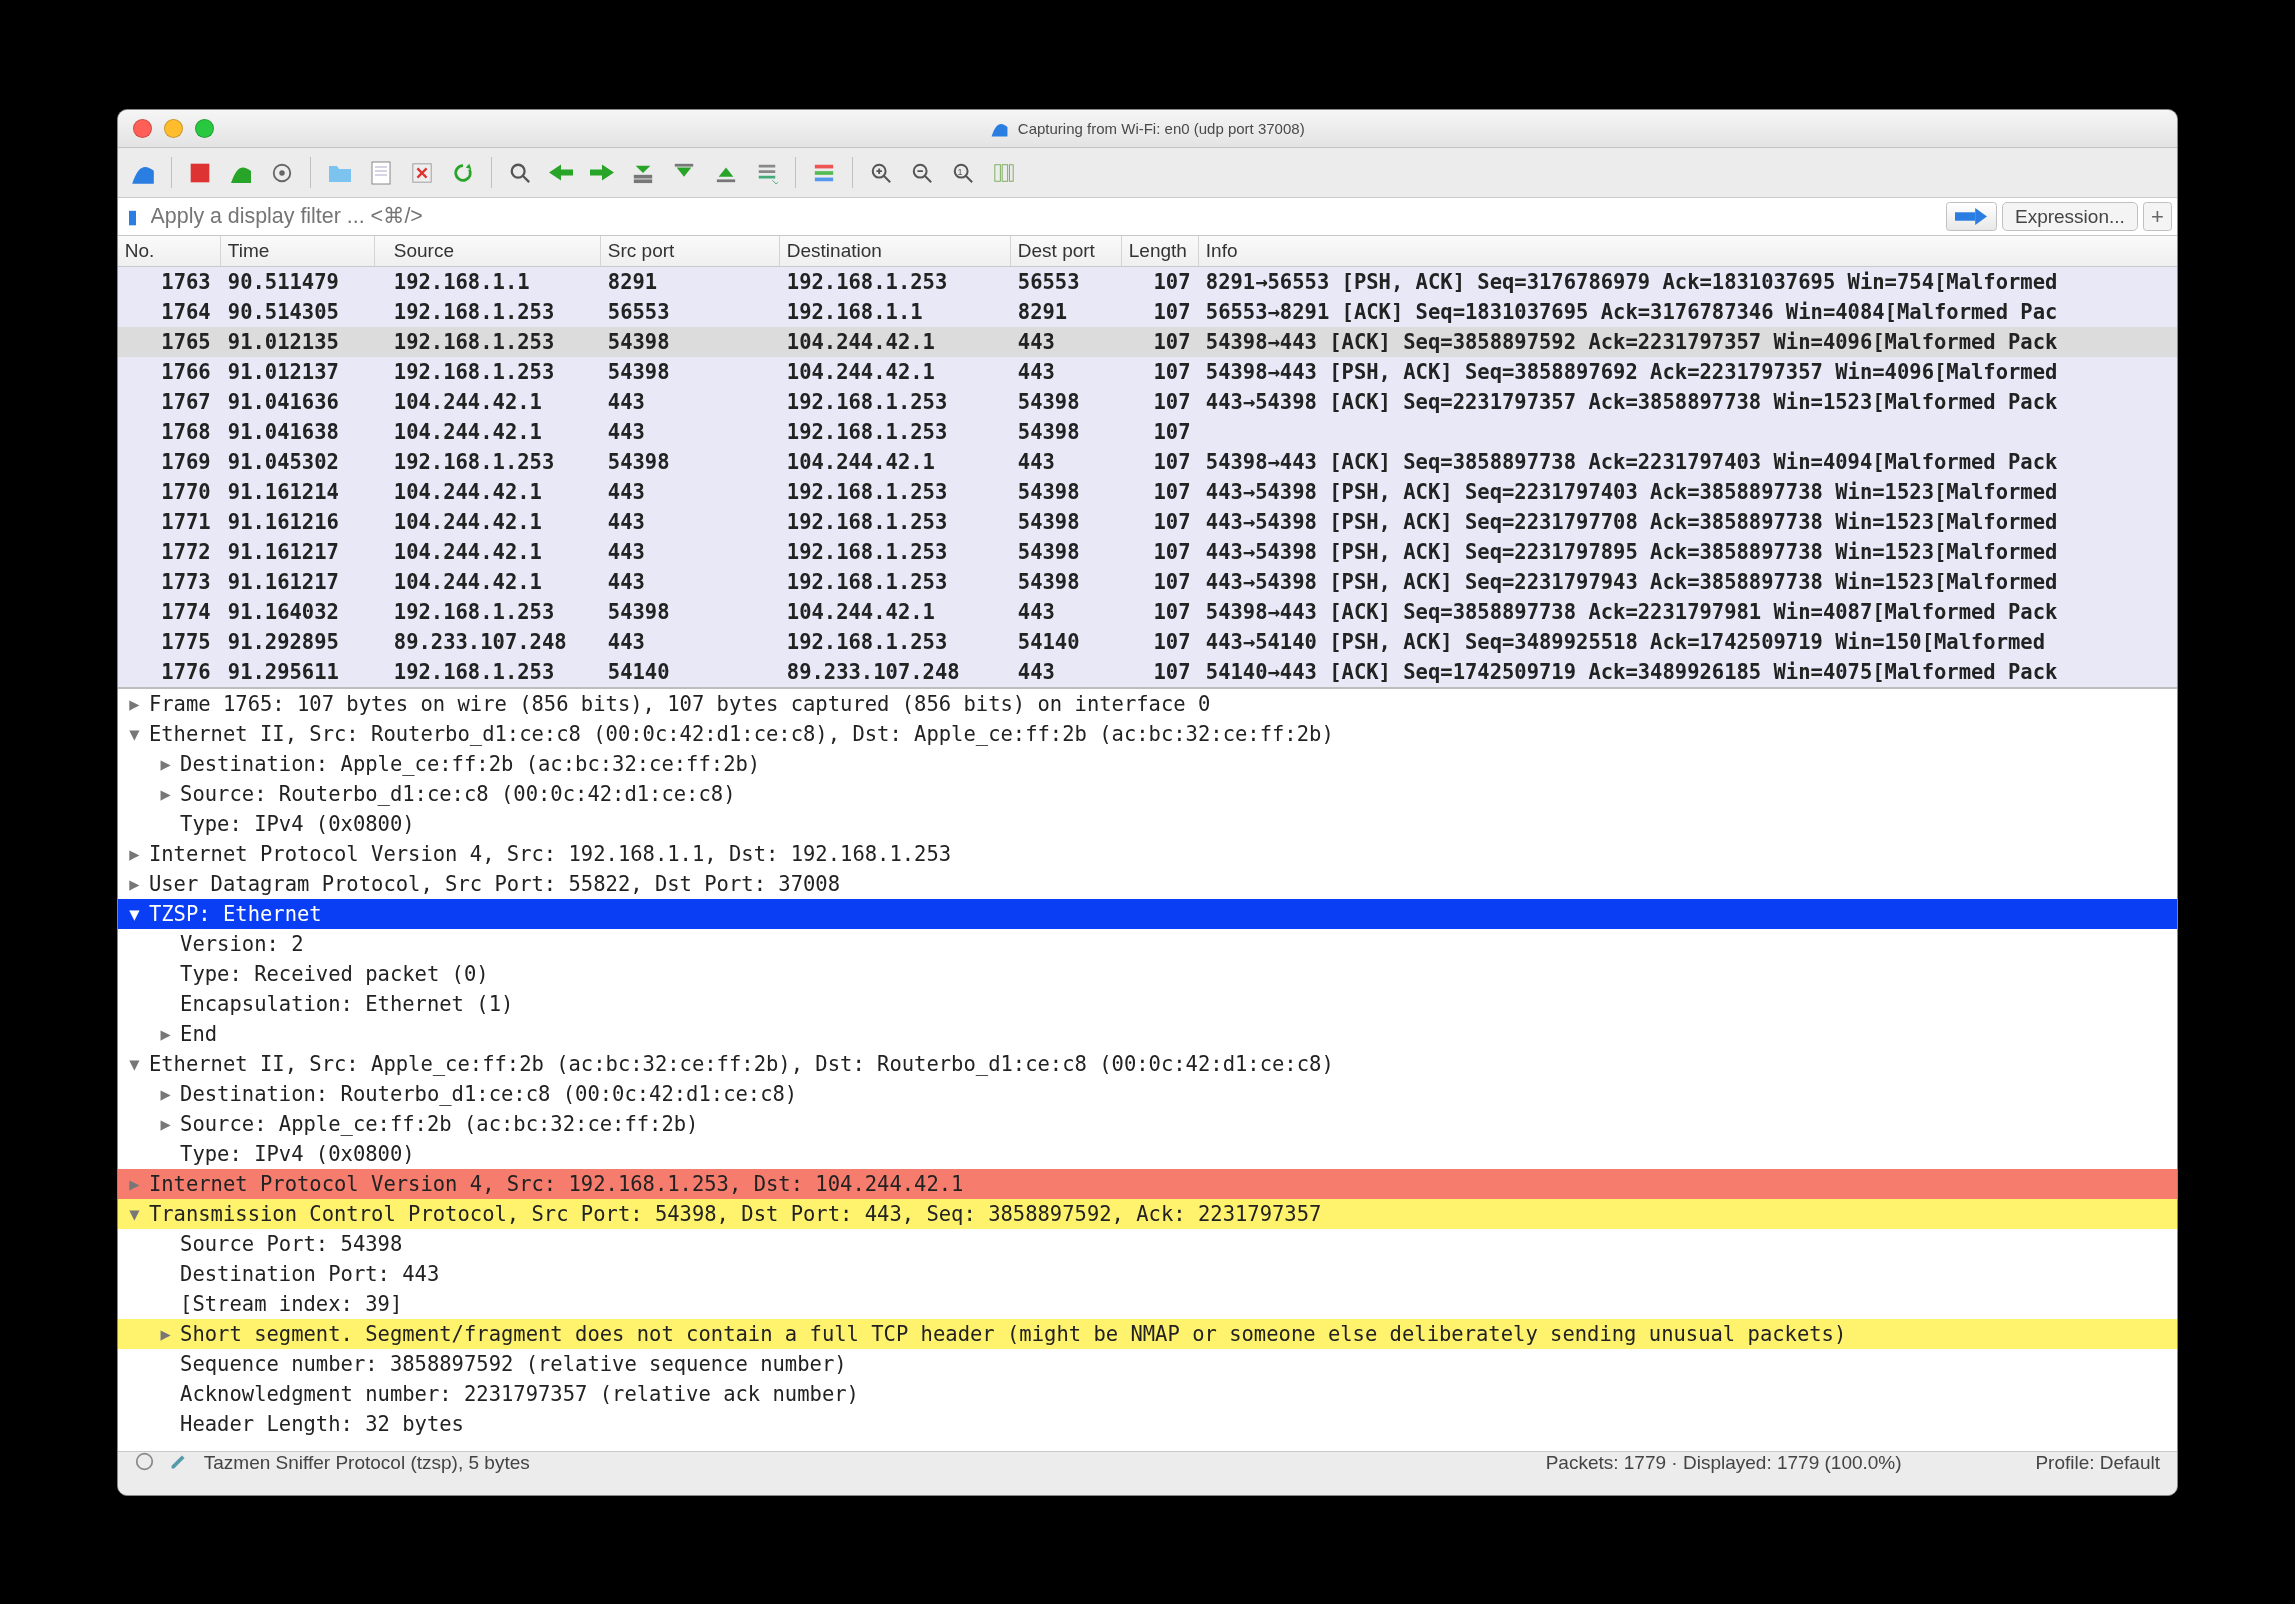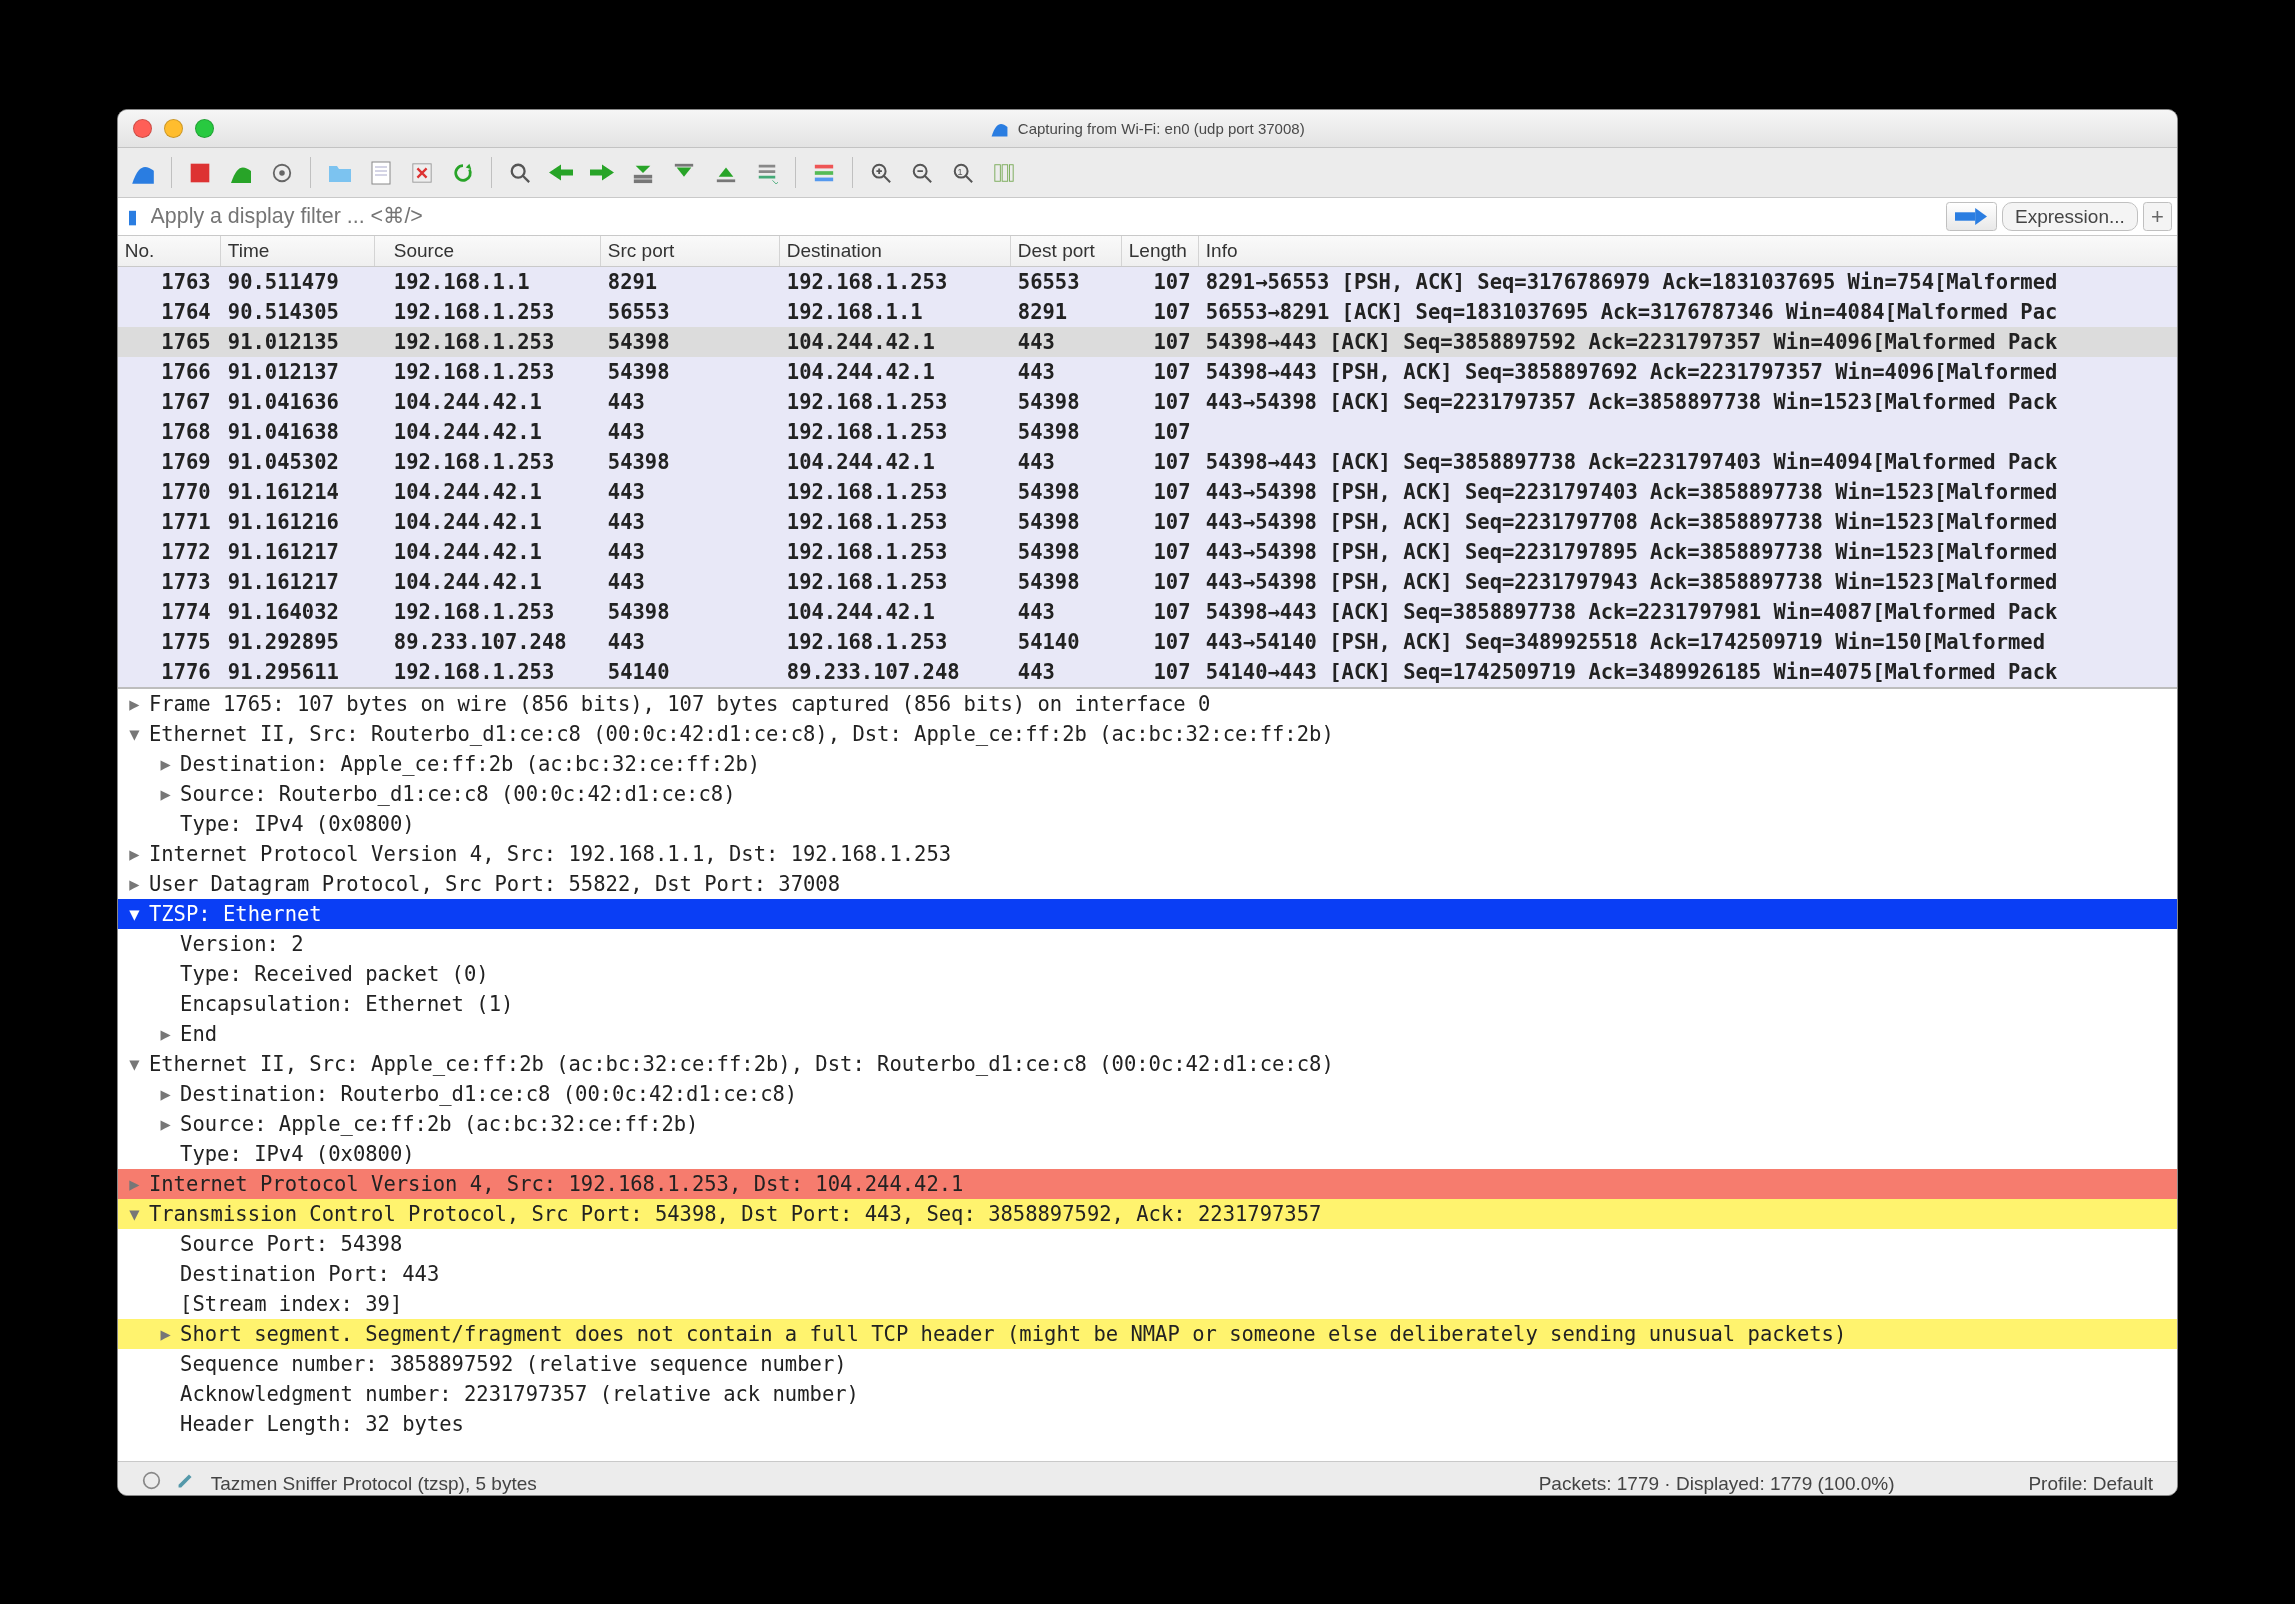--- a/index.html
+++ b/index.html
@@ -34,21 +34,21 @@
           justify-content:center; border-radius:3.4px; }
   .tsep { width:0.9px; height:31px; background:#c0c0c0; margin:0 5.1px; }
   .filterbar { height:38px; display:flex; align-items:center;
                padding:0 5.1px; gap:5.1px; border-bottom:0.9px solid #c9c9c9;
                background:#fff; }
   .bm { width:19px; height:24px; display:flex; align-items:center;
         justify-content:center; color:#2a7de1; font-size:19px; }
   .filter-input { flex:1; height:29px; border:none; outline:none;
                   font-size:21.4px; color:#888; background:transparent;
                   padding-left:3.4px; }
-  .expr { height:29px; border:0.9px solid #c0c0c0; border-radius:10px;
+  .expr { height:29px; border:0.9px solid #c0c0c0; border-radius:5px;
           background:#f4f4f4; padding:0 12px; display:flex;
           align-items:center; font-size:19px; color:#444; }
   .plus { width:29px; height:29px; border:0.9px solid #c0c0c0;
           border-radius:3.4px; background:#f4f4f4; display:flex;
           align-items:center; justify-content:center; font-size:22px;
           color:#666; }
   .arrow { width:51px; height:29px; border:0.9px solid #c0c0c0;
            border-radius:3.4px; background:linear-gradient(#fff,#e8e8e8);
            display:flex; align-items:center; justify-content:center; }
   .arrow svg { display:block; }
@@ -79,23 +79,23 @@
              font-size:20.5px; color:#222; }
   .dl { height:30px; display:flex; align-items:center;
         padding-left:6.8px; white-space:nowrap; }
   .dl .tri { width:19px; display:inline-flex; justify-content:center;
              color:#777; font-size:17px; margin-right:5.1px; }
   .dl.in1 { padding-left:38px; }
   .dl.blue { background:var(--blue); color:#fff; }
   .dl.blue .tri { color:#fff; }
   .dl.red  { background:var(--red); }
   .dl.yel  { background:var(--yel); }
-  .statusbar { height:34px; background:var(--bg);
+  .statusbar { height:44px; background:var(--bg);
                border-top:0.9px solid #c9c9c9; display:flex;
-               align-items:flex-end; padding:0 24px;
+               align-items:flex-start; padding:0 17px;
                font-size:19px; color:#444; gap:15.4px; }
   .sb-fill { flex:1; }
 </style>
 </head>
 <body>
 
 <div class="window">
 
   <div class="titlebar">
     <div class="traffic">

